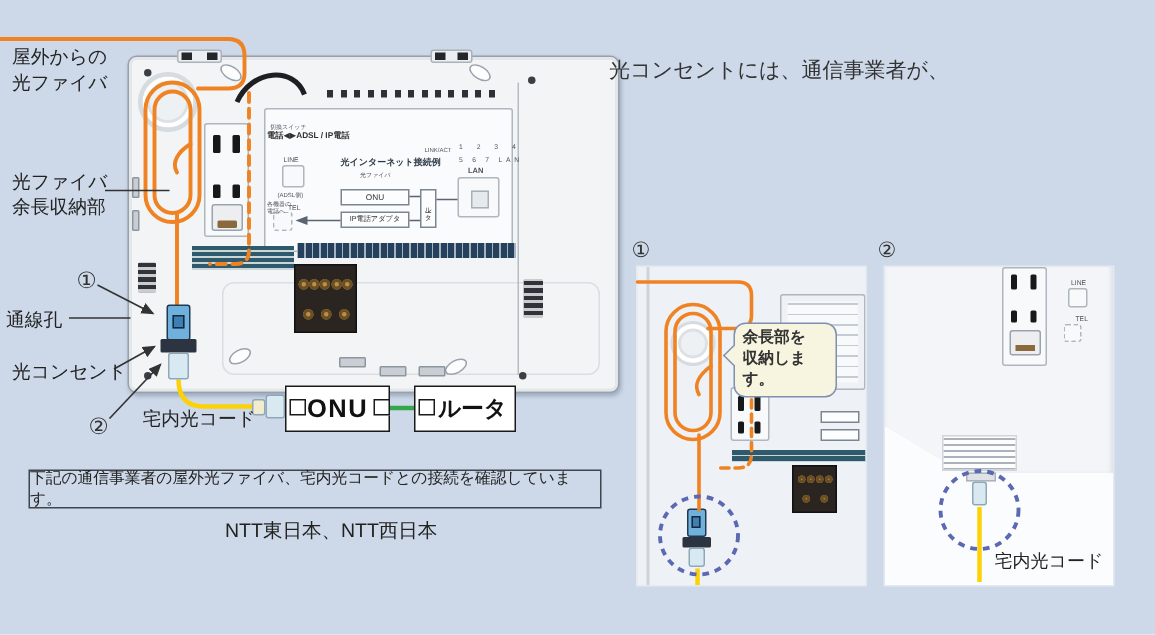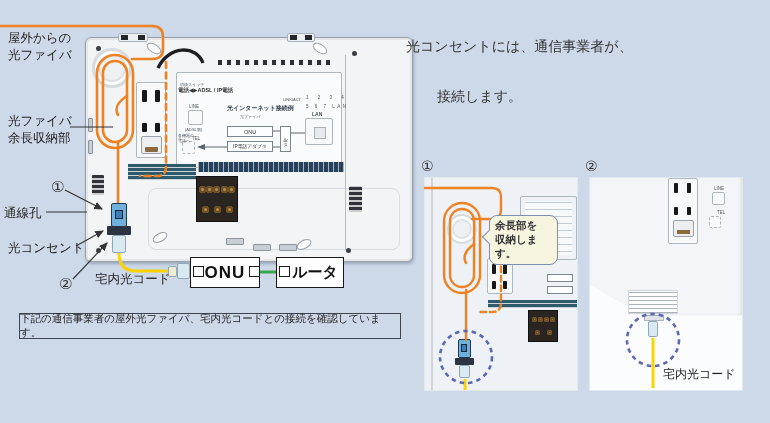--- a/index.html
+++ b/index.html
@@ -155,23 +155,23 @@
   </div>
   <div class="marker" style="left:51px;top:178px;">①</div>
   <div class="lbl" style="left:4px;top:205px;">通線孔</div>
   <div class="lbl" style="left:8px;top:240px;">光コンセント</div>
   <div class="marker" style="left:59px;top:275px;">②</div>
   <div class="lbl" style="left:95px;top:271px;">宅内光コード</div>
 
   <div class="notebox" style="left:19px;top:313px;width:382px;height:26px;">
       <span style="font-size:10.5px;">下記の通信事業者の屋外光ファイバ、宅内光コードとの接続を確認しています。</span>
     </div>
+  <div class="lbl" style="left:150px;top:345px;font-size:13px;">NTT東日本、NTT西日本</div>
 
   <div class="rtext" style="left:406px;top:38px;">光コンセントには、通信事業者が、</div>
-  <div class="rtext" style="left:437px;top:88px;">接続します。</div>
 
   <div class="marker" style="left:421px;top:158px;font-size:14px;">①</div>
   <div class="photo" style="left:425px;top:178px;width:152px;height:212px;background:#eef1f5;">
     <div class="abs" style="left:6px;top:0;width:2px;height:212px;background:#cfd4d9;"></div>
     <div class="ring" style="left:22px;top:36px;width:30px;height:30px;border-width:2px;"></div>
     <div class="unitbox" style="left:62px;top:80px;width:26px;height:36px;">
       <span class="slot" style="left:4px;top:5px;width:4px;height:10px;"></span>
       <span class="slot" style="left:15px;top:5px;width:4px;height:10px;"></span>
       <span class="slot" style="left:4px;top:22px;width:4px;height:8px;"></span>
       <span class="slot" style="left:15px;top:22px;width:4px;height:8px;"></span>

